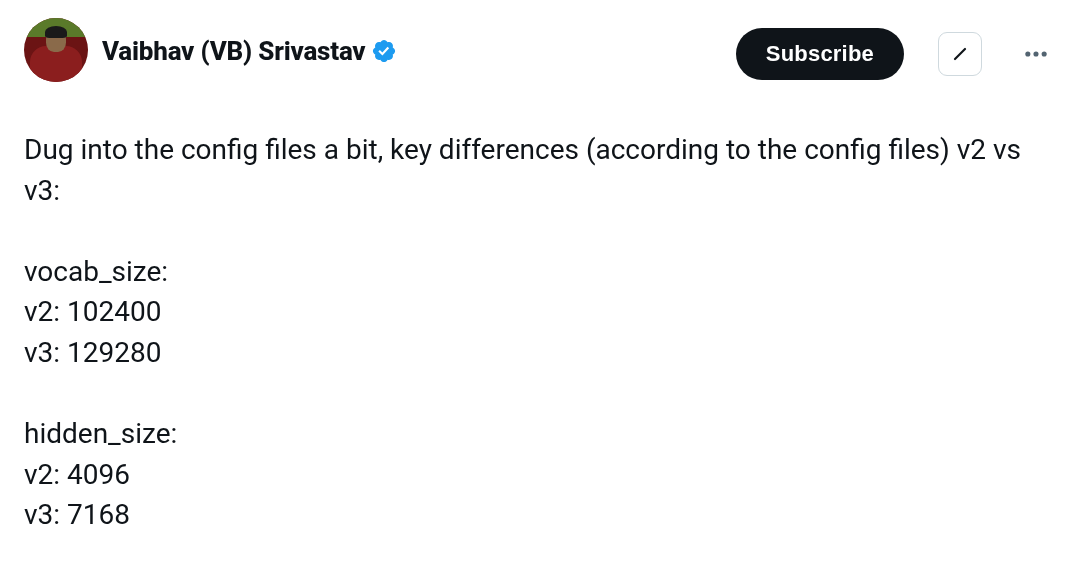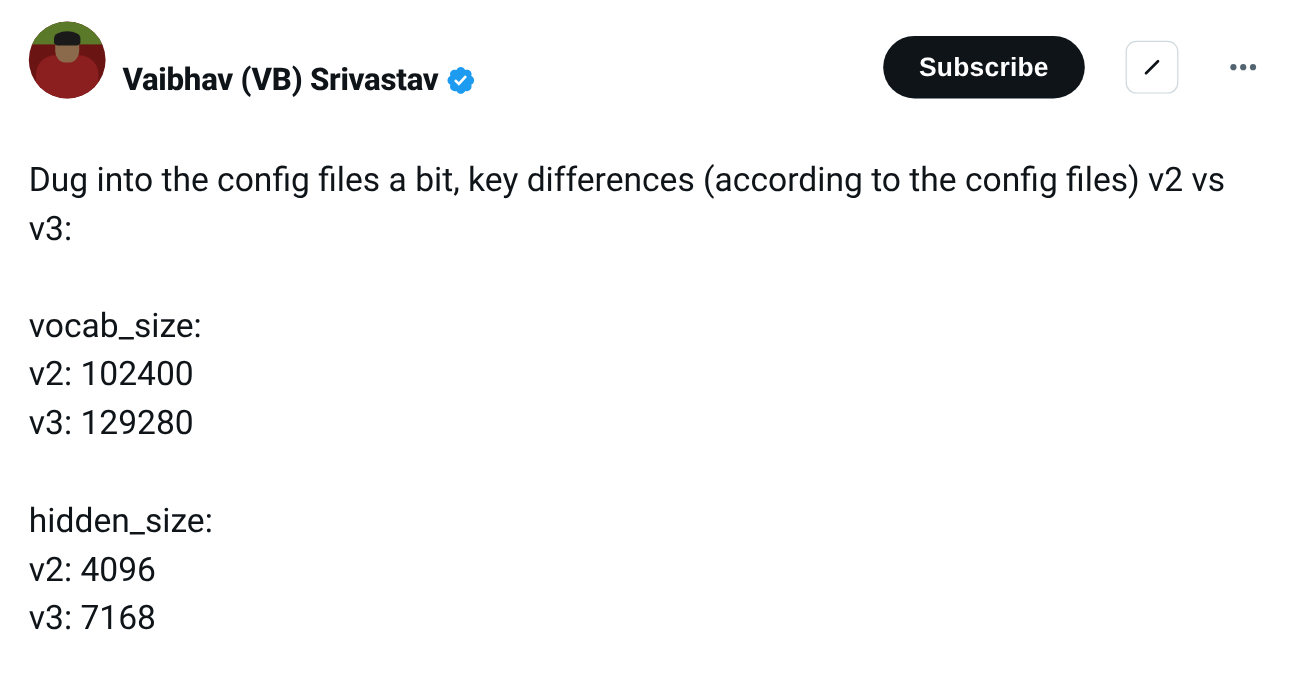--- a/index.html
+++ b/index.html
@@ -6,21 +6,21 @@
     body {
       font-family: -apple-system, BlinkMacSystemFont, "Segoe UI", Roboto, Helvetica, Arial, sans-serif;
       background: #fff;
       width: 1080px;
       height: 576px;
       padding: 18px 24px;
       color: #0f1419;
     }
     .header {
       display: flex;
-      align-items: flex-end;
+      align-items: center;
       gap: 14px;
       margin-bottom: 8px;
     }
     .avatar {
       width: 64px;
       height: 64px;
       border-radius: 50%;
       overflow: hidden;
       flex-shrink: 0;
       background: #6b1414;

